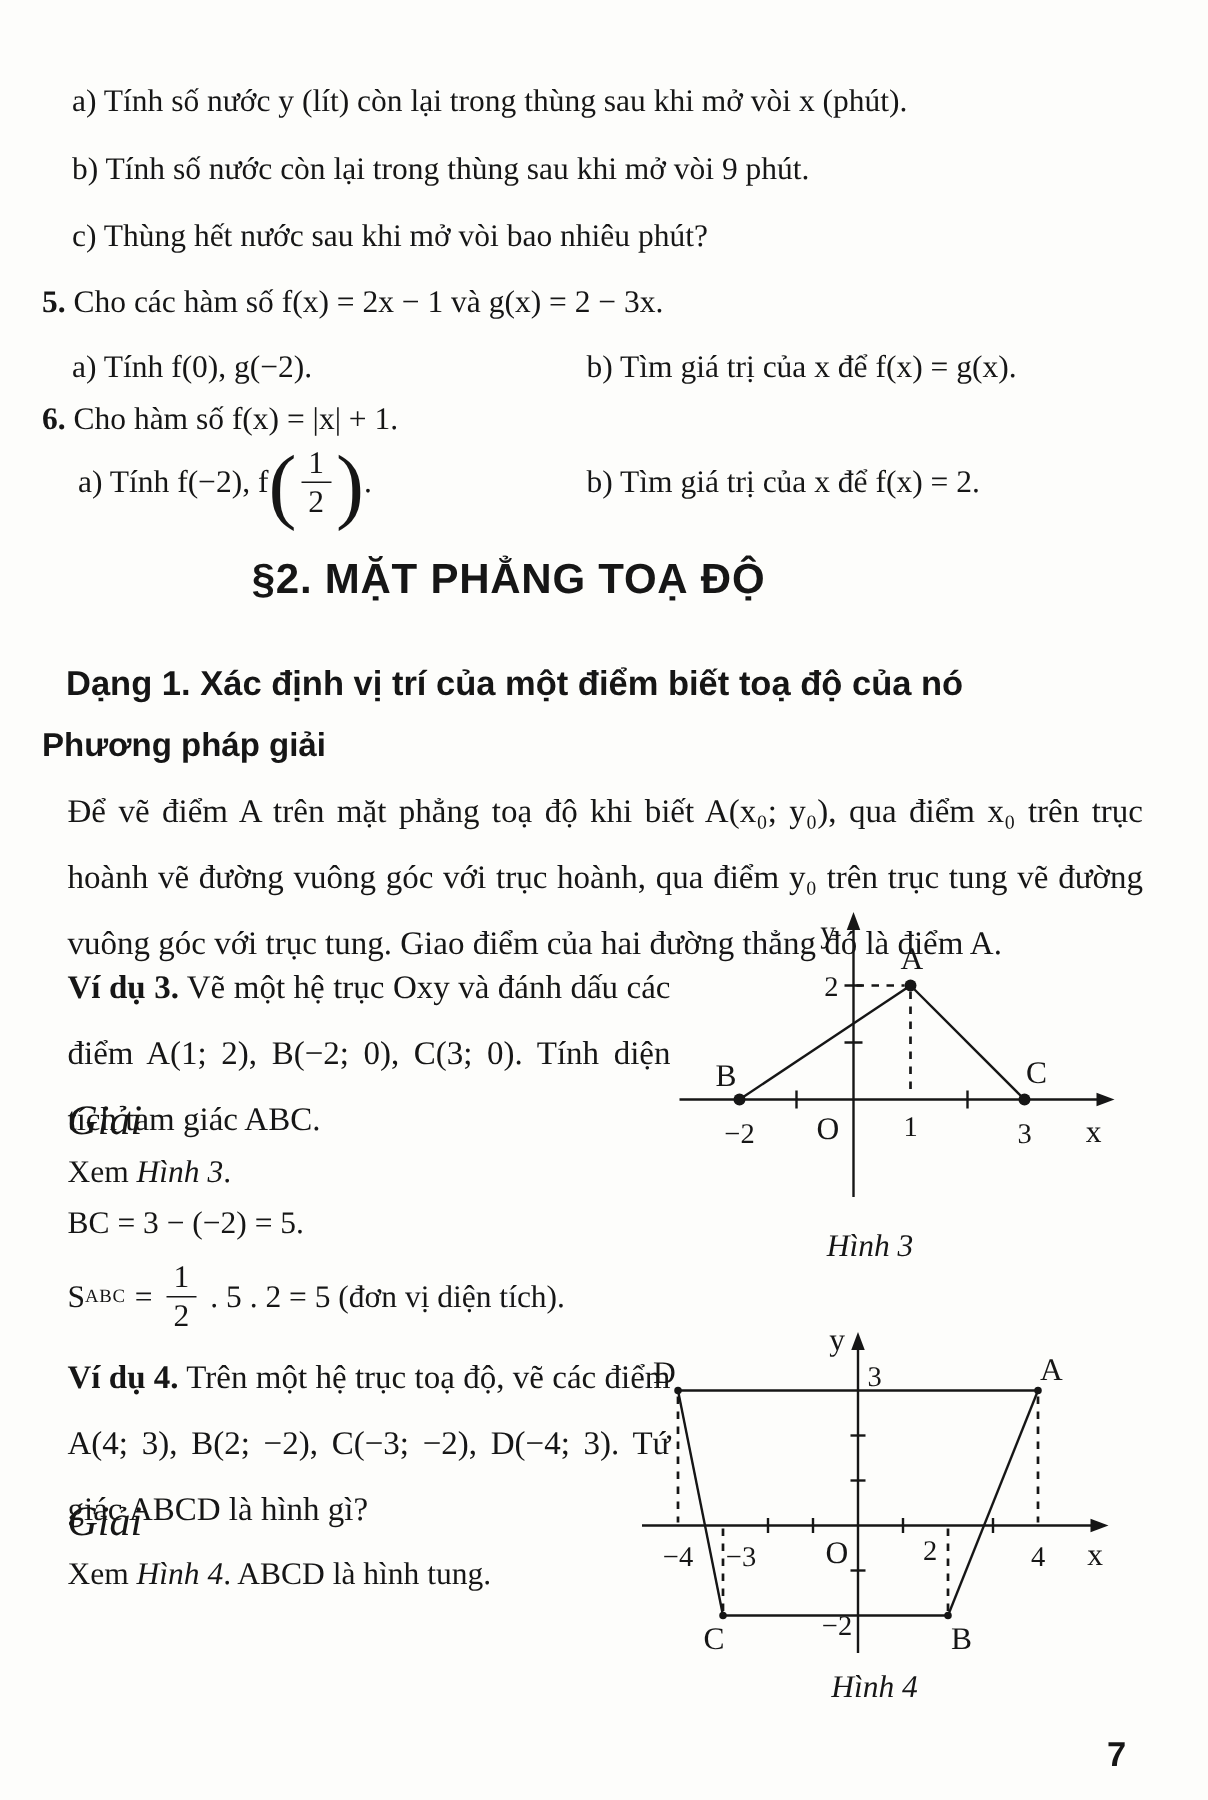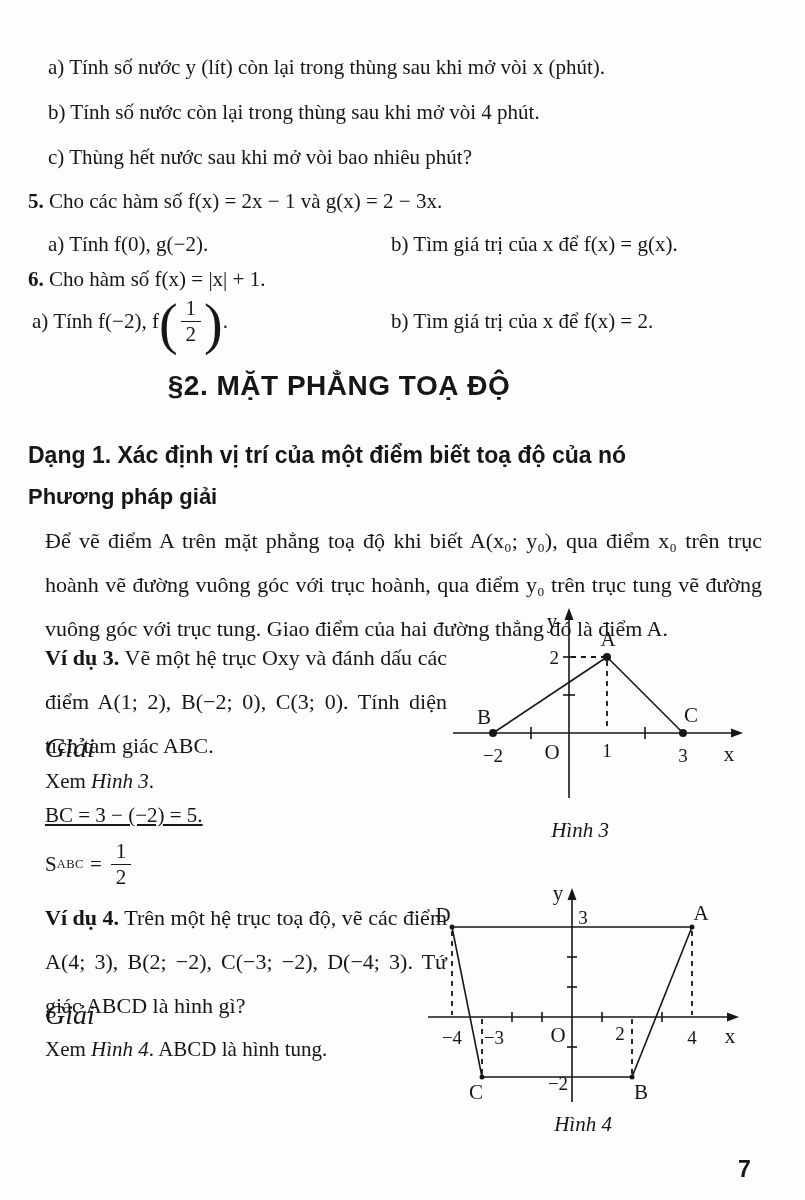--- a/index.html
+++ b/index.html
@@ -29,70 +29,71 @@
   svg .num{font-size:19px;}
   svg line,svg polyline{stroke:#161616;stroke-width:1.6;fill:none;}
   svg .dash{stroke-dasharray:5 5;stroke-width:1.8;}
   svg .dot{fill:#161616;stroke:none;}
   svg polygon{fill:#161616;stroke:none;}
 </style>
 </head>
 <body>
 
 <div class="abs t" style="top:53px;left:48px;">a) Tính số nước y (lít) còn lại trong thùng sau khi mở vòi x (phút).</div>
-<div class="abs t" style="top:98px;left:48px;">b) Tính số nước còn lại trong thùng sau khi mở vòi 4 phút.</div>
+<div class="abs t" style="top:98px;left:48px;">b) Tính số nước còn lại trong thùng sau khi mở vòi 9 phút.</div>
 <div class="abs t" style="top:143px;left:48px;">c) Thùng hết nước sau khi mở vòi bao nhiêu phút?</div>
 
 <div class="abs t" style="top:187px;left:28px;">
   <span class="b">5.</span>
   <span>Cho các hàm số f(x) = 2x − 1 và g(x) = 2 − 3x.</span>
 </div>
 <div class="abs t" style="top:230px;left:48px;">a) Tính f(0), g(−2).</div>
 <div class="abs t" style="top:230px;left:391px;">b) Tìm giá trị của x để f(x) = g(x).</div>
 
 <div class="abs t" style="top:265px;left:28px;">
   <span class="b">6.</span>
   <span>Cho hàm số f(x) = |x| + 1.</span>
 </div>
-<div class="abs mathrow" style="top:292px;left:32px;height:58px;font-family:Liberation Serif, serif;">
+<div class="abs mathrow" style="top:292px;left:52px;height:58px;font-family:Liberation Serif, serif;">
   <span>a) Tính f(−2), f</span>
   <span class="paren">(</span>
   <span class="frac">
     <span class="num">1</span>
     <span class="den">2</span>
   </span>
   <span class="paren">)</span>
   <span>.</span>
 </div>
 <div class="abs t" style="top:307px;left:391px;">b) Tìm giá trị của x để f(x) = 2.</div>
 
 <div class="abs section-title" style="top:370px;left:0;">§2. MẶT PHẲNG TOẠ ĐỘ</div>
 
-<div class="abs dang-title" style="top:442px;left:28px;">Dạng 1. Xác định vị trí của một điểm biết toạ độ của nó</div>
+<div class="abs dang-title" style="top:442px;left:44px;">Dạng 1. Xác định vị trí của một điểm biết toạ độ của nó</div>
 <div class="abs method-heading" style="top:484px;left:28px;">Phương pháp giải</div>
 <div class="abs just" style="top:519px;left:45px;width:717px;">Để vẽ điểm A trên mặt phẳng toạ độ khi biết A(x₀; y₀), qua điểm x₀ trên trục hoành vẽ đường vuông góc với trục hoành, qua điểm y₀ trên trục tung vẽ đường vuông góc với trục tung. Giao điểm của hai đường thẳng đó là điểm A.</div>
 
 <div class="abs just" style="top:636px;left:45px;width:402px;">
   <span class="b">Ví dụ 3.</span>
   <span>Vẽ một hệ trục Oxy và đánh dấu các điểm A(1; 2), B(−2; 0), C(3; 0). Tính diện tích tam giác ABC.</span>
 </div>
 <div class="abs giai" style="top:732px;left:45px;">Giải</div>
 <div class="abs t" style="top:767px;left:45px;">
   <span>Xem</span>
   <span style="font-style:italic;">Hình 3</span><span>.</span>
 </div>
-<div class="abs t" style="top:801px;left:45px;text-decoration:underline;">BC = 3 − (−2) = 5.</div>
+<div class="abs t" style="top:801px;left:45px;">BC = 3 − (−2) = 5.</div>
 <div class="abs mathrow" style="top:836px;left:45px;height:56px;">
   <span>S</span>
     <sub class="sm">ABC</sub>
   <span style="margin:0 6px;">=</span>
   <span class="frac">
     <span class="num">1</span>
     <span class="den">2</span>
   </span>
+  <span style="margin-left:6px;">. 5 . 2 = 5 (đơn vị diện tích).</span>
 </div>
 
 <svg class="abs" style="top:598px;left:425px;" width="380" height="215" viewBox="0 0 380 215">
   <line x1="28" y1="135" x2="310" y2="135"></line>
   <polygon points="318,135 306,130.5 306,139.5"></polygon>
   <line x1="144" y1="18" x2="144" y2="200"></line>
   <polygon points="144,10 139.5,22 148.5,22"></polygon>
   <line x1="106" y1="129" x2="106" y2="141"></line>
   <line x1="220" y1="129" x2="220" y2="141"></line>
   <line x1="138" y1="97" x2="150" y2="97"></line>

